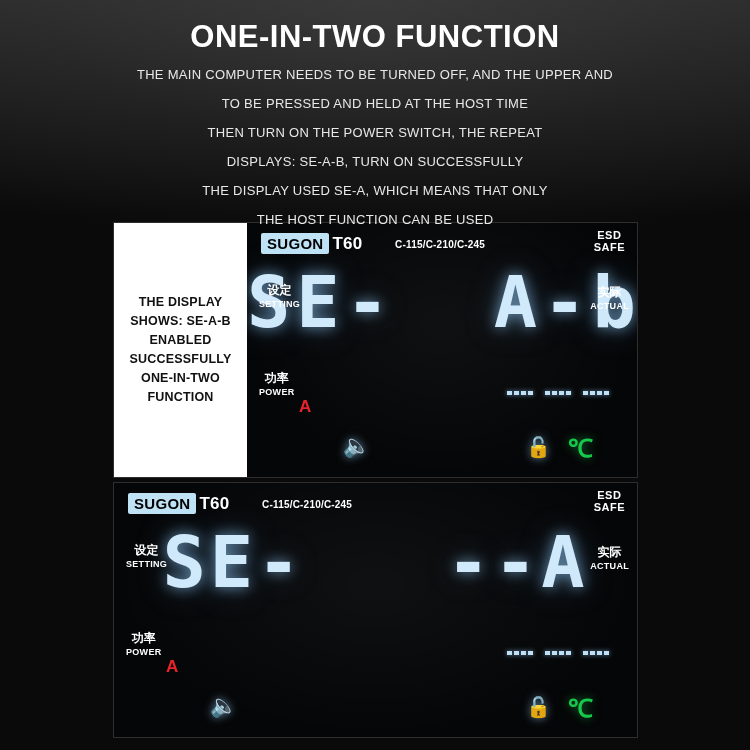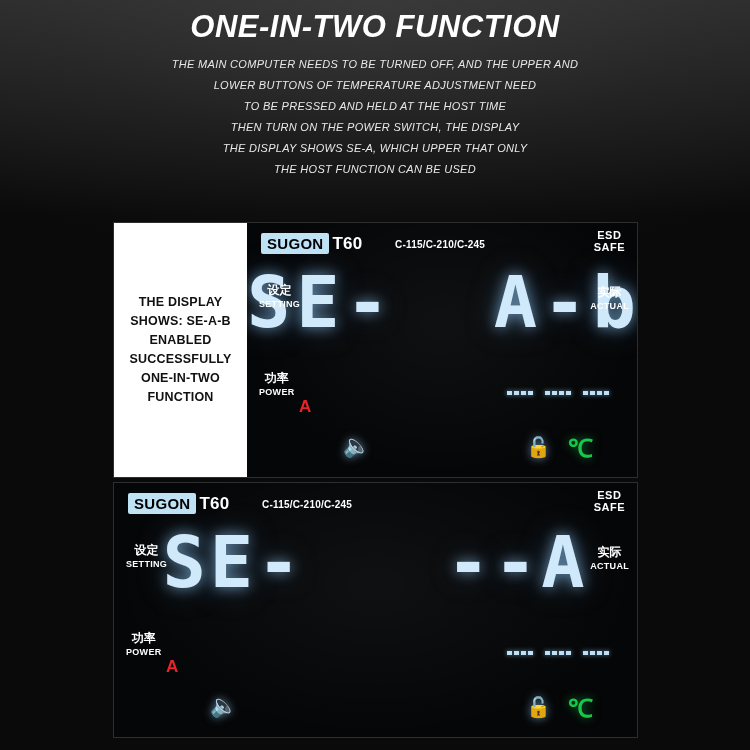--- a/index.html
+++ b/index.html
@@ -28,37 +28,36 @@
     left: 0; top: 0; right: 0; height: 215px;
     background: linear-gradient(180deg, rgba(70,70,70,0.55) 0%, rgba(20,20,20,0.0) 100%);
     pointer-events: none;
   }
 
   
   .header {
     position: relative;
     z-index: 2;
     text-align: center;
-    padding-top: 6px;
-    font-style: italic;
+    padding-top: 16px;
   }
   .title {
     color: #ffffff;
     font-size: 31px;
     font-weight: bold;
     letter-spacing: 0.5px;
     margin: 4px 0 10px 0;
     line-height: 1.1;
   }
   .subline {
     color: #e8e8e8;
-    font-size: 11px;
+    font-size: 13px;
     letter-spacing: 0.3px;
     line-height: 21px;
-    margin: 0;
+    margin: 8px;
   }
 
   
   .panels {
     position: absolute;
     left: 113px;
     top: 222px;
     width: 525px;
   }
   .panel {
@@ -255,24 +254,24 @@
   }
 </style>
 </head>
 <body>
 
 <div class="page">
 
   <div class="header">
     <div class="title">ONE-IN-TWO FUNCTION</div>
     <p class="subline">THE MAIN COMPUTER NEEDS TO BE TURNED OFF, AND THE UPPER AND</p>
-    <p class="subline">LOWER BUTTONS OF TEMPERATURE ADJUSTMENT NEED</p>
     <p class="subline">TO BE PRESSED AND HELD AT THE HOST TIME</p>
-    <p class="subline">THEN TURN ON THE POWER SWITCH, THE DISPLAY</p>
-    <p class="subline">THE DISPLAY SHOWS SE-A, WHICH UPPER THAT ONLY</p>
+    <p class="subline">THEN TURN ON THE POWER SWITCH, THE REPEAT</p>
+    <p class="subline">DISPLAYS: SE-A-B, TURN ON SUCCESSFULLY</p>
+    <p class="subline">THE DISPLAY USED SE-A, WHICH MEANS THAT ONLY</p>
     <p class="subline">THE HOST FUNCTION CAN BE USED</p>
   </div>
 
   <div class="panels">
 
     <div class="panel">
       <div class="caption">THE DISPLAY SHOWS: SE-A-B ENABLED SUCCESSFULLY ONE-IN-TWO FUNCTION</div>
       <div class="device">
         <div class="brand">
           <span class="brand-box">SUGON</span>

